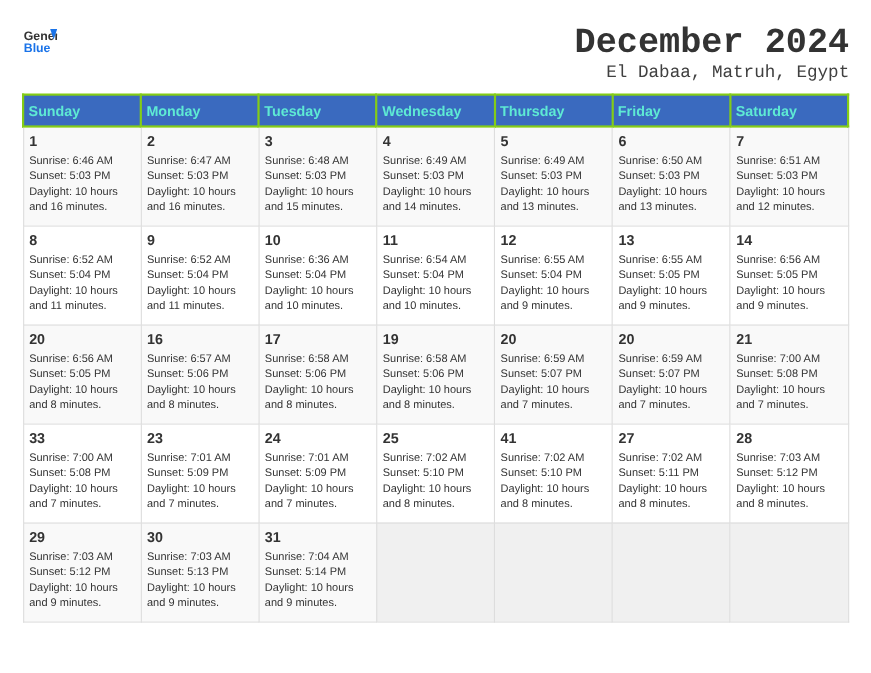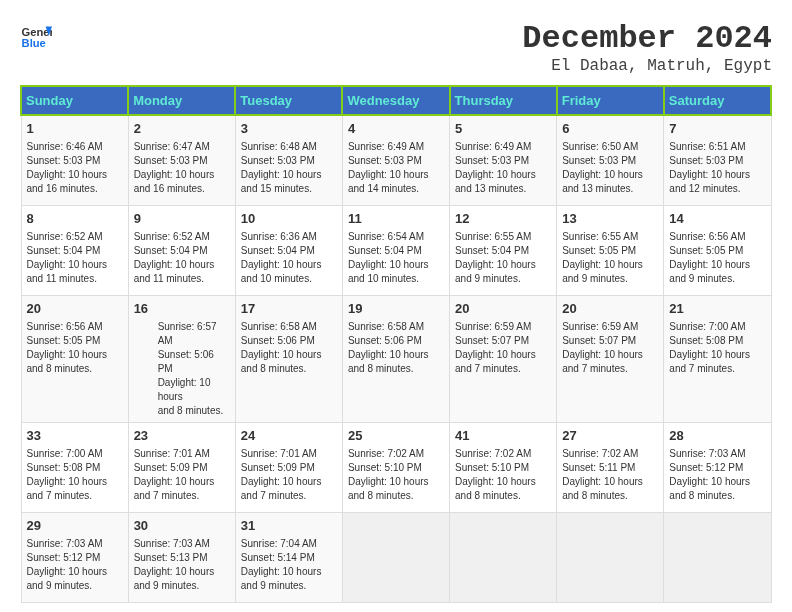--- a/index.html
+++ b/index.html
@@ -215,21 +215,21 @@
       <tr>
         <td>
           <span class="day-num">20</span>
           <div class="day-info" style="white-space: pre-line;">Sunrise: 6:56 AM
 Sunset: 5:05 PM
 Daylight: 10 hours
 and 8 minutes.</div>
         </td>
         <td>
           <span class="day-num">16</span>
-          <div class="day-info" style="white-space: pre-line; margin-left: 24px;">Sunrise: 6:57 AM
+          <div class="day-info" style="white-space: pre-line;">Sunrise: 6:57 AM
 Sunset: 5:06 PM
 Daylight: 10 hours
 and 8 minutes.</div>
         </td>
         <td>
           <span class="day-num">17</span>
           <div class="day-info" style="white-space: pre-line;">Sunrise: 6:58 AM
 Sunset: 5:06 PM
 Daylight: 10 hours
 and 8 minutes.</div>

